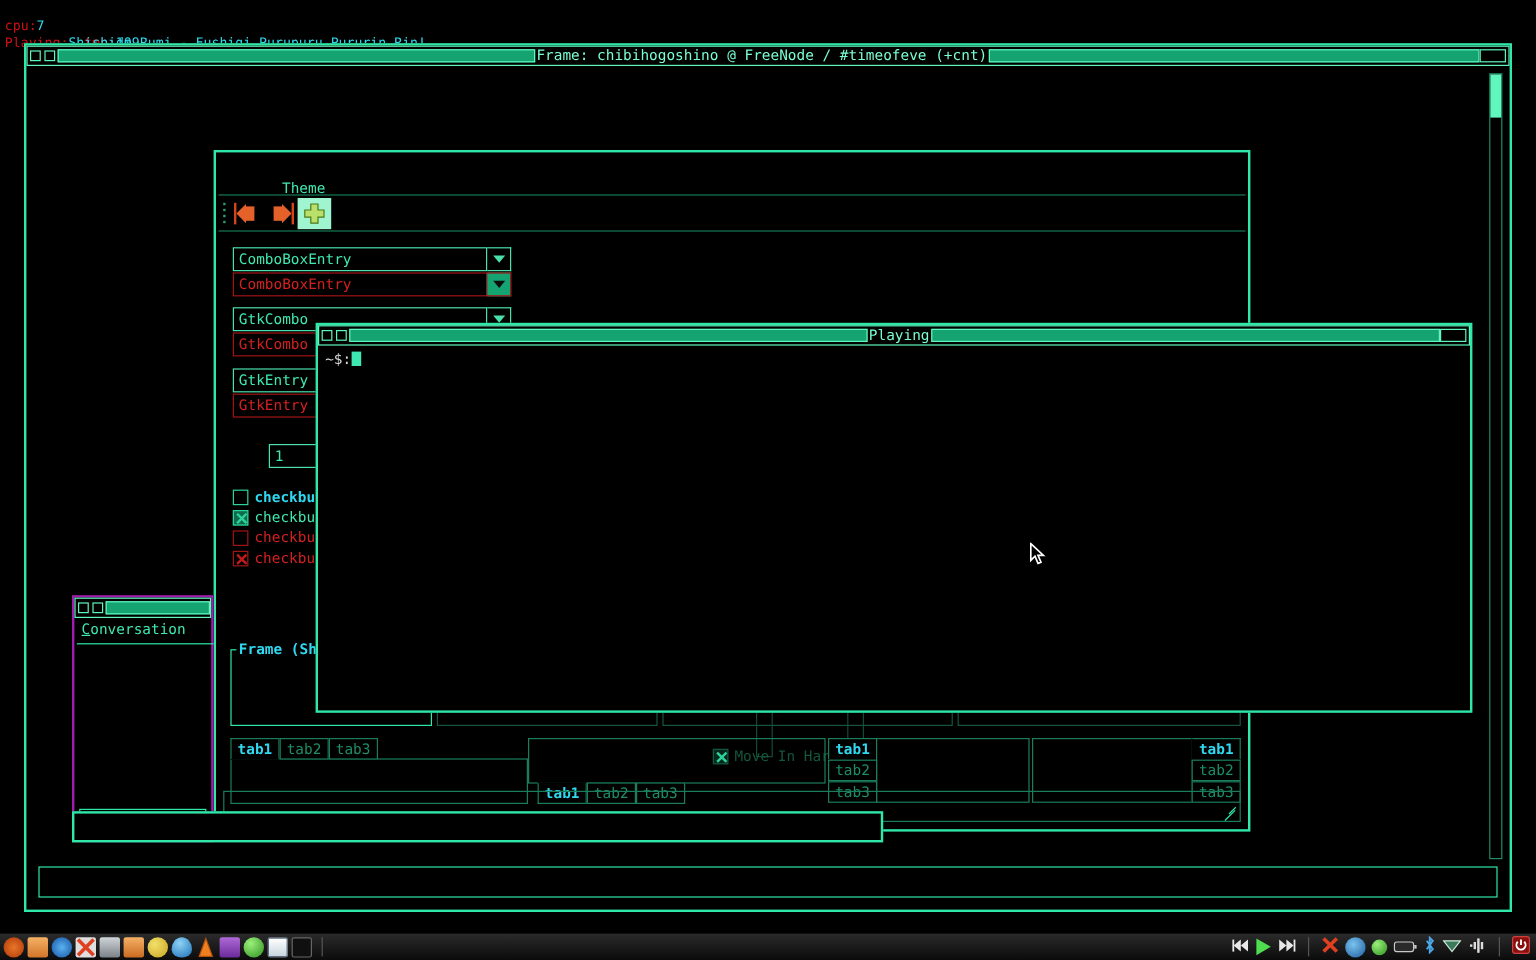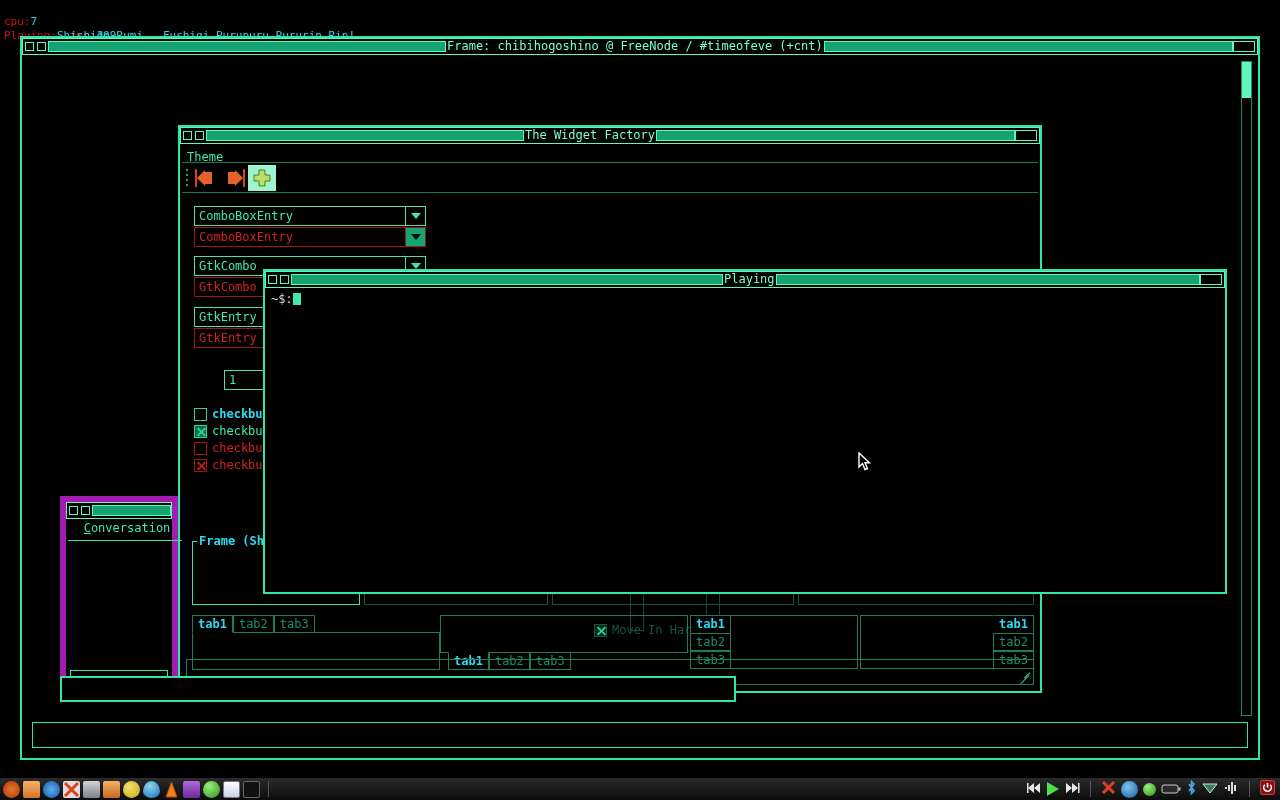--- a/index.html
+++ b/index.html
@@ -34,21 +34,21 @@
   
   #xchat { left:20px; top:36px; width:1240px; height:724px; border:2px solid #2fe8a8; }
   #xchat .body { position:absolute; left:2px; top:19px; right:2px; bottom:2px; background:#000; }
   #xchat-scroll { position:absolute; right:4px; top:4px; width:11px; bottom:40px; border:1px solid #1f8d63; background:#000; }
   #xchat-thumb { position:absolute; left:0; top:0; width:9px; height:36px; background:#5ff7bd; }
   #xchat-input { position:absolute; left:8px; right:8px; bottom:8px; height:26px; border:1px solid #2fe8a8; }
 
   
   #wf { left:178px; top:125px; width:864px; height:568px; border:2px solid #2fe8a8; }
   #wf-menu { position:absolute; left:2px; top:19px; right:2px; height:17px; border-bottom:1px solid #137a55; }
-  #wf-menu .mi { font-size:12px; color:#3fe8b0; padding:1px 5px; display:inline-block; }
+  #wf-menu .mi { font-size:12px; color:#3fe8b0; padding:1px 5px; display:inline-block;margin-left:48px; }
   #wf-tool { position:absolute; left:2px; top:36px; right:2px; height:30px; border-bottom:1px solid #137a55; display:flex; align-items:center; }
   .grip { width:6px; height:22px; margin:0 2px; display:flex; flex-direction:column; justify-content:center; gap:3px; align-items:center;}
   .grip i { width:2px; height:2px; background:#2b9c72; display:block; }
   .tool-btn { width:28px; height:26px; display:flex; align-items:center; justify-content:center; }
   .tool-btn.active { background:#9ff5d0; }
   #wf-client { position:absolute; left:2px; top:66px; right:2px; bottom:2px; }
 
   
   .cbe { position:absolute; height:20px; display:flex; }
   .cbe .fld { flex:1; border:1px solid #4ae0aa; display:flex; align-items:center; padding-left:4px; font-size:12px; }
@@ -136,21 +136,21 @@
   .nb.left .tabs, .nb.right .tabs { flex-direction:column; }
   .nb.left { display:flex; }
   .nb.right { display:flex; }
 
   
   #term { left:263px; top:269px; width:964px; height:325px; border:2px solid #2fe8a8; }
   #term .body { position:absolute; left:2px; top:19px; right:2px; bottom:2px; background:#000; color:#d7d7d7; font-size:12px; padding:2px 4px; }
   .cursor { display:inline-block; width:8px; height:12px; background:#3fe8b0; vertical-align:-2px; }
 
   
-  #conv { left:60px; top:496px; width:118px; height:206px; border:6px solid #a21caf;text-align:center; }
+  #conv { left:60px; top:496px; width:118px; height:206px; border:2px solid #a21caf; }
   #conv .hdr { position:absolute; left:2px; top:19px; width:114px; height:20px; border-bottom:1px solid #2fe8a8; font-size:12px; padding-left:4px; color:#3fe8b0;}
   #conv .hdr u { text-decoration:underline; }
   #conv .list { position:absolute; left:4px; top:40px; width:112px; }
   #conv .li { font-size:12px; line-height:17px; color:#2fd9f0; white-space:nowrap; }
   #conv .foot { position:absolute; left:4px; right:4px; bottom:4px; height:22px; border:1px solid #2fe8a8; }
   #conv-extra { position:absolute; left:60px; top:676px; width:676px; height:26px; border:2px solid #2fe8a8; background:#000; }
 
   
   #wf-status { position:absolute; left:4px; right:4px; bottom:4px; height:26px; border:1px solid #1a7e5a; }
   .resize-grip { position:absolute; right:2px; bottom:2px; width:12px; height:12px; }
@@ -204,30 +204,20 @@
   </div>
   <div class="body">
     <div id="xchat-scroll">
       <i id="xchat-thumb"></i>
     </div>
     <div id="xchat-input"></div>
   </div>
 </div>
 
 <div class="win" id="wf">
-  <div class="tbar">
-    <span class="btns">
-      <i class="tb-btn"></i>
-      <i class="tb-btn"></i>
-    </span>
-    <span class="tb-fill" style="width:318px"></span>
-    <span class="tb-title">The Widget Factory</span>
-    <span class="tb-fill grow"></span>
-    <span class="tb-right"></span>
-  </div>
 
   <div id="wf-menu">
     <span class="mi">Theme</span>
   </div>
 
   <div id="wf-tool">
     <span class="grip">
         <i></i>
         <i></i>
         <i></i>

